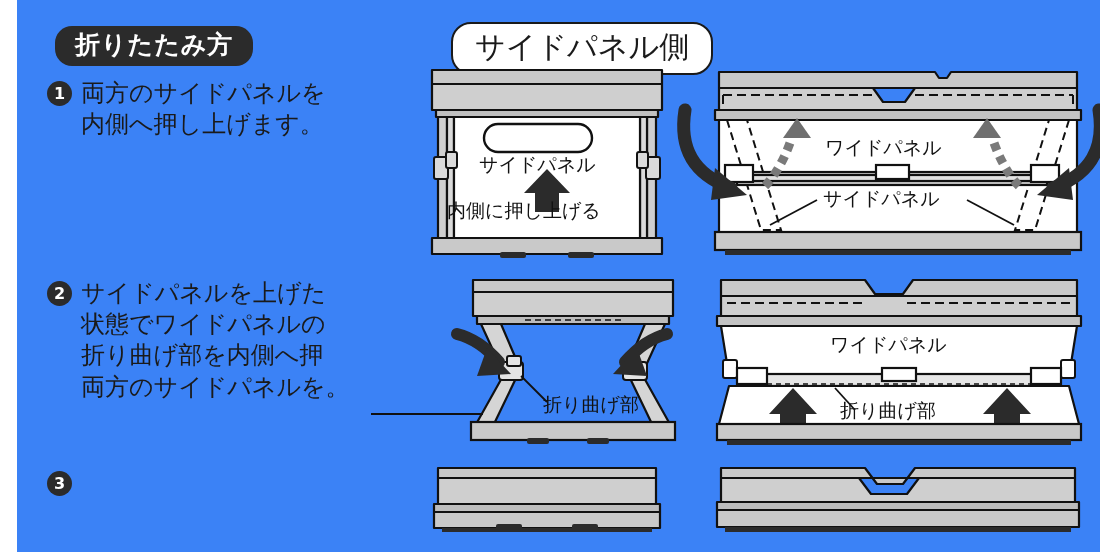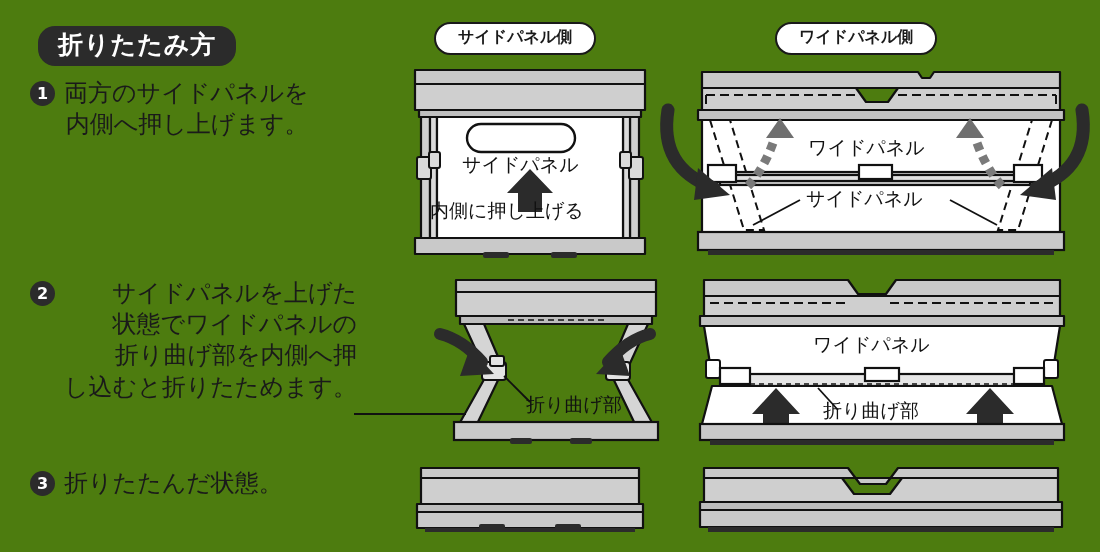--- a/index.html
+++ b/index.html
@@ -1,21 +1,21 @@
 <!DOCTYPE html>
 <html><head>
 <meta charset="utf-8">
 <style>
   html,body{margin:0;padding:0;background:#ffffff;}
   body{
     width:1100px;height:552px;position:relative;overflow:hidden;
     font-family:"DejaVu Sans","Liberation Sans",sans-serif;
     color:#1a1a1a;
   }
-  .page{position:absolute;inset:0;background:#4d7c0f;}
+  .page{position:absolute;inset:0;background:#3b82f6;margin-left:17px;}
 
   
   .title-badge{
     position:absolute;left:38px;top:26px;
     background:#2b2b2b;color:#ffffff;
     border-radius:17px;
     padding:5px 20px 7px 20px;
     font-size:25px;font-weight:bold;letter-spacing:1px;
     line-height:1.1;
   }
@@ -23,32 +23,32 @@
   .step-num{
     flex:0 0 auto;
     width:25px;height:25px;border-radius:50%;
     background:#2b2b2b;color:#fff;
     font-size:16px;font-weight:bold;
     display:flex;align-items:center;justify-content:center;
     margin-top:3px;
   }
   .step-text{
     font-size:24px;line-height:1.30;font-weight:500;
-    letter-spacing:0px;white-space:pre-line;text-align:right;
+    letter-spacing:0px;white-space:pre-line;
   }
   #step1{left:30px;top:78px;width:350px;}
   #step2{left:30px;top:278px;width:350px;}
   #step3{left:30px;top:468px;width:350px;}
 
   
   .col-pill{
     position:absolute;
     border:2px solid #1a1a1a;border-radius:20px;
     background:#fff;
-    font-size:16px;font-weight:700;
+    font-size:30px;font-weight:400;
     padding:3px 22px 5px 22px;
     white-space:nowrap;
   }
   #pill-side{left:434px;top:22px;}
   #pill-wide{left:775px;top:22px;}
 
   
   .fig{position:absolute;}
   .fig svg{display:block;overflow:visible;}
 
@@ -73,30 +73,28 @@
     <div class="step-num">1</div>
     <div class="step-text">両方のサイドパネルを
 内側へ押し上げます。</div>
   </div>
 
   <div class="step" id="step2">
     <div class="step-num">2</div>
     <div class="step-text">サイドパネルを上げた
 状態でワイドパネルの
 折り曲げ部を内側へ押
-し込むと折りたためます。</div>
+両方のサイドパネルを。</div>
   </div>
 
   <div class="step" id="step3">
     <div class="step-num">3</div>
-    <div class="step-text">折りたたんだ状態。</div>
   </div>
 
   <div class="col-pill" id="pill-side">サイドパネル側</div>
-  <div class="col-pill" id="pill-wide">ワイドパネル側</div>
 
   <div class="fig" style="left:405px;top:62px;">
     <svg width="250" height="200" viewBox="0 0 250 200">
       <g stroke="#111" stroke-width="2.2" stroke-linejoin="round">
 
         <rect x="10" y="8" width="230" height="14" fill="#c9c9c9"></rect>
         <rect x="10" y="22" width="230" height="26" fill="#cfcfcf"></rect>
 
         <rect x="14" y="48" width="222" height="7" fill="#c0c0c0"></rect>
 

